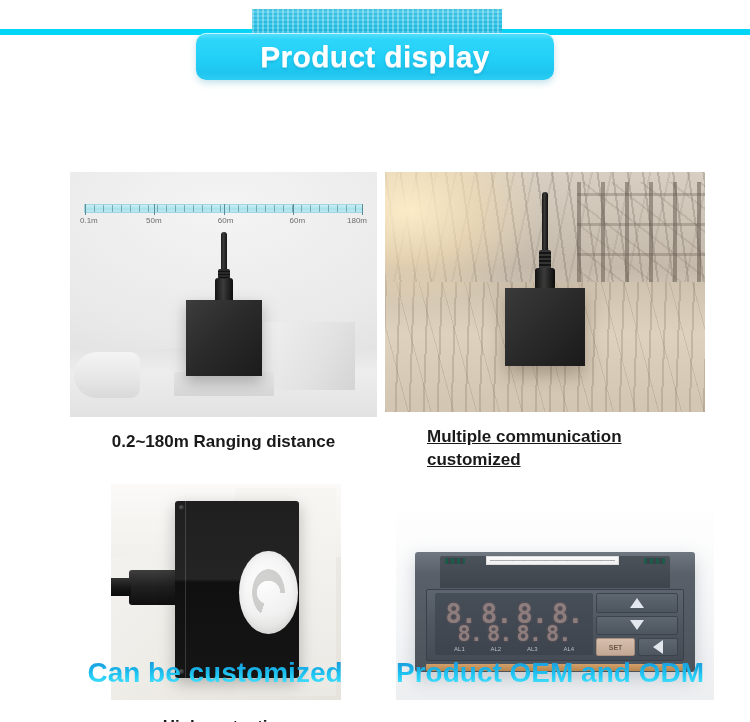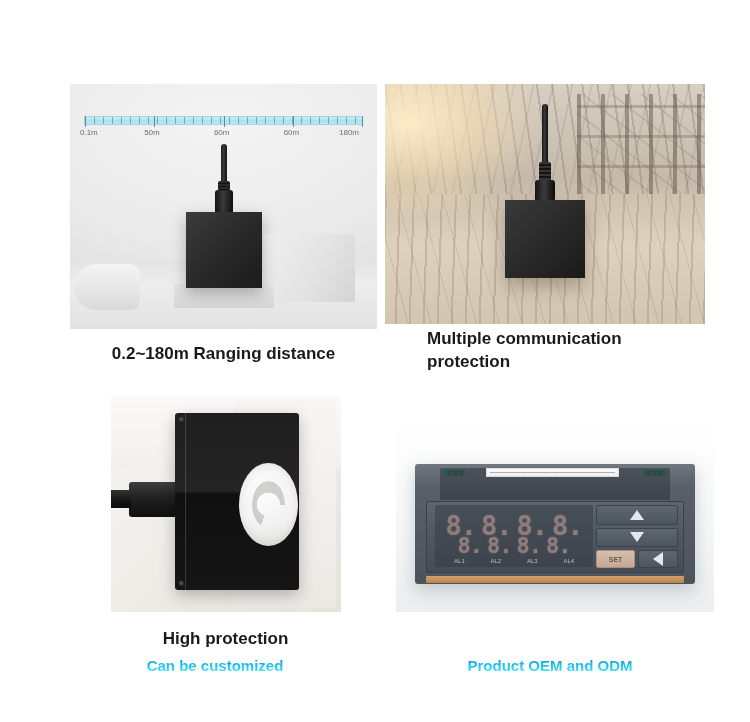--- a/index.html
+++ b/index.html
@@ -103,21 +103,21 @@
   .caption {
     font-size: 17px;
     font-weight: bold;
     color: #1a1a1a;
     line-height: 1.35;
   }
 
   .caption-center { text-align: center; }
 
   .cyan-caption {
-    font-size: 15px;
+    font-size: 28px;
     font-weight: bold;
     text-align: center;
     background: linear-gradient(180deg,
                 #1f8fd8 0%,
                 #18b2e8 38%,
                 #2ad3f8 68%,
                 #7ee8fd 100%);
     -webkit-background-clip: text;
     background-clip: text;
     color: transparent;
@@ -157,21 +157,21 @@
   .p1-ruler .bigtick {
     position: absolute;
     top: -1px;
     width: 1px;
     height: 11px;
     background: #5c8c99;
   }
   .p1-scale {
     position: absolute;
     left: 10px;
-    right: 18px;
+    right: 10px;
     top: 44px;
     height: 14px;
   }
   .p1-scale span {
     position: absolute;
     font-size: 8px;
     color: #6e6e6e;
     font-family: "Liberation Sans", sans-serif;
     white-space: nowrap;
   }
@@ -615,20 +615,27 @@
     height: 6%;
     background: linear-gradient(180deg, #d3a06a 0%, #b8854f 100%);
     border-radius: 1px;
   }
 </style>
 </head>
 <body>
 
 <div id="page">
 
+  <div class="header">
+    <div class="header-rule"></div>
+    <div class="header-tab"></div>
+    <div class="header-btn">
+      <span class="header-title">Product display</span>
+    </div>
+  </div>
 
   <div class="grid">
 
     <div class="cell" style="left:70px; top:84px; width:307px;">
       <div class="photo" style="width:307px; height:245px;">
         <div class="p1-bg"></div>
         <div class="p1-floor"></div>
 
         <div class="p1-ruler">
           <div class="tickset"></div>
@@ -662,23 +669,23 @@
         <div class="p2-bg"></div>
         <div class="p2-ceiling"></div>
         <div class="p2-racks"></div>
         <div class="p2-floor"></div>
         <div class="p2-glow"></div>
         <div class="p2-cable"></div>
         <div class="p2-thread"></div>
         <div class="p2-gland"></div>
         <div class="p2-cube"></div>
       </div>
-      <div class="caption" style="margin-top:4px; padding-left:42px;">
+      <div class="caption" style="margin-top:14px; padding-left:42px;text-decoration:underline;">
         <div>Multiple communication</div>
-        <div>protection</div>
+        <div>customized</div>
       </div>
     </div>
 
     <div class="cell" style="left:72px; top:396px; width:307px;">
       <div class="photo" style="width:230px; height:216px; margin:0 auto;">
         <div class="p3-bg"></div>
         <div class="p3-wall"></div>
         <div class="p3-panel"></div>
         <div class="p3-conn"></div>
         <div class="p3-box">

